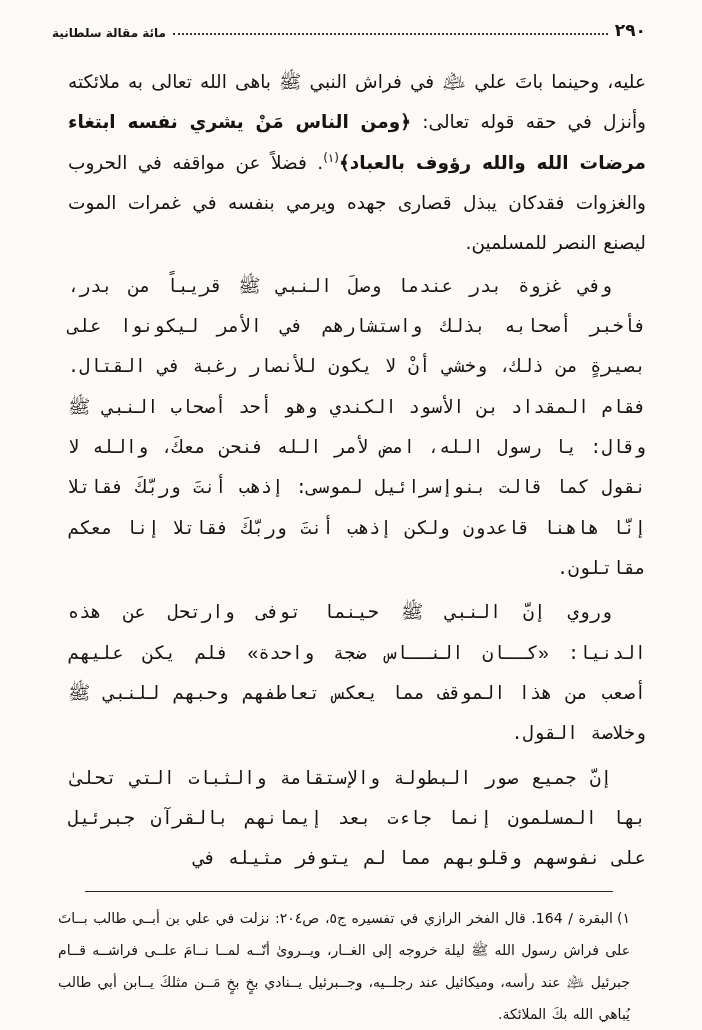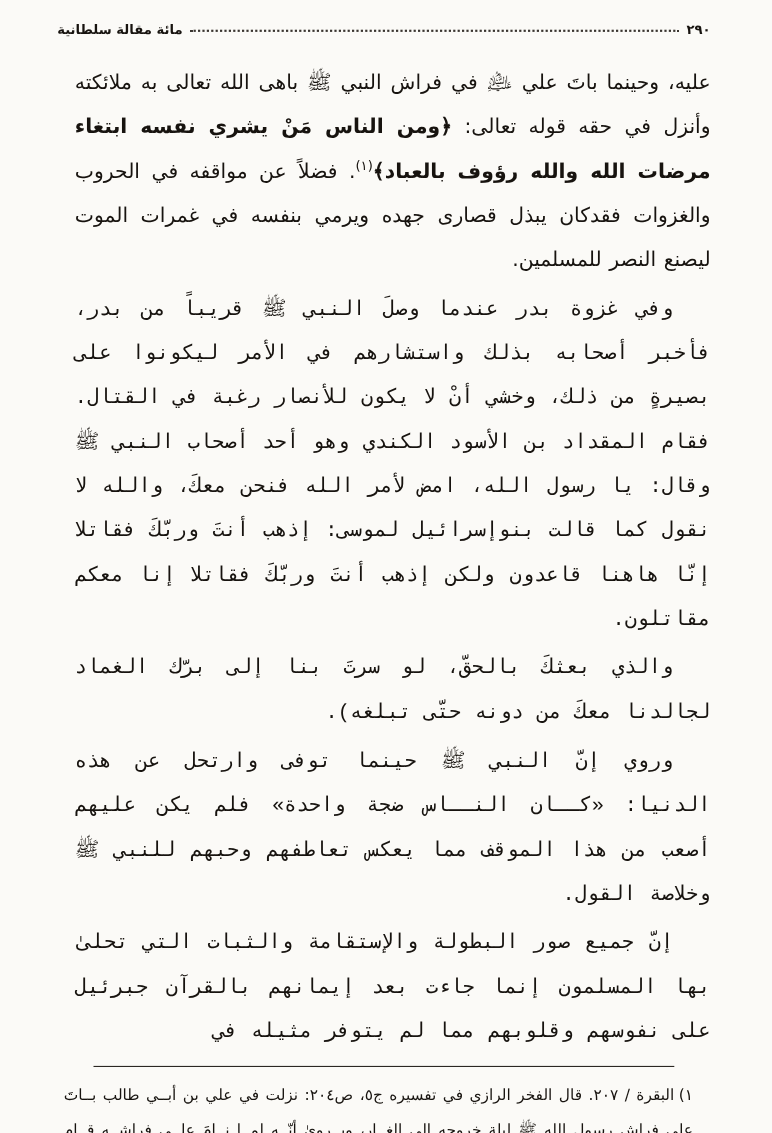--- a/index.html
+++ b/index.html
@@ -21,21 +21,21 @@
     flex-direction: column;
   }
   
   .header {
     display: flex;
     align-items: flex-end;
     font-weight: bold;
     margin-bottom: 22px;
   }
   .page-number {
-    font-size: 12px;
+    font-size: 17px;
     letter-spacing: 1px;
     white-space: nowrap;
   }
   .leader {
     flex: 1;
     border-bottom: 2px dotted #3a3530;
     margin: 0 7px 5px 7px;
     height: 1px;
   }
   .book-title {
@@ -83,27 +83,26 @@
     <span class="page-number">٢٩٠</span>
     <span class="leader"></span>
     <span class="book-title">مائة مقالة سلطانية</span>
   </div>
 
   <div class="content">
     <p class="para"><span>عليه، وحينما باتَ علي ﵇ في فراش النبي ﷺ باهى الله تعالى به ملائكته وأنزل في حقه قوله تعالى: </span><span class="verse">﴿ومن الناس مَنْ يشري نفسه ابتغاء مرضات الله والله رؤوف بالعباد﴾</span><span class="fnref">(١)</span><span>. فضلاً عن مواقفه في الحروب والغزوات فقدكان يبذل قصارى جهده ويرمي بنفسه في غمرات الموت ليصنع النصر للمسلمين.</span></p>
 
     <p class="para indent">وفي غزوة بدر عندما وصلَ النبي ﷺ قريباً من بدر، فأخبر أصحابه بذلك واستشارهم في الأمر ليكونوا على بصيرةٍ من ذلك، وخشي أنْ لا يكون للأنصار رغبة في القتال. فقام المقداد بن الأسود الكندي وهو أحد أصحاب النبي ﷺ وقال: يا رسول الله، امض لأمر الله فنحن معكَ، والله لا نقول كما قالت بنوإسرائيل لموسى: إذهب أنتَ وربّكَ فقاتلا إنّا هاهنا قاعدون ولكن إذهب أنتَ وربّكَ فقاتلا إنا معكم مقاتلون.</p>
 
-    <p class="para indent">والذي بعثكَ بالحقّ، لو سرتَ بنا إلى برّك الغماد لجالدنا معكَ من دونه حتّى تبلغه).</p>
 
     <p class="para indent">وروي إنّ النبي ﷺ حينما توفى وارتحل عن هذه الدنيا: «كــان النــاس ضجة واحدة» فلم يكن عليهم أصعب من هذا الموقف مما يعكس تعاطفهم وحبهم للنبي ﷺ وخلاصة القول.</p>
 
     <p class="para indent">إنّ جميع صور البطولة والإستقامة والثبات التي تحلىٰ بها المسلمون إنما جاءت بعد إيمانهم بالقرآن جبرئيل على نفوسهم وقلوبهم مما لم يتوفر مثيله في</p>
   </div>
 
   <div>
     <hr class="footnote-rule">
     <div class="footnote">
-      <span class="footnote-marker">١)</span><span>البقرة / ٢٠٧. قال الفخر الرازي في تفسيره ج٥، ص٢٠٤: نزلت في علي بن أبــي طالب بــاتَ على فراش رسول الله ﷺ ليلة خروجه إلى الغــار، ويــروىٰ أنّــه لمــا نــامَ علــى فراشــه قــام جبرئيل ﵇ عند رأسه، وميكائيل عند رجلــيه، وجــبرئيل يــنادي بخٍ بخٍ مَــن مثلكَ يــابن أبي طالب يُباهي الله بكَ الملائكة.</span>
+      <span class="footnote-marker">١)</span><span>البقرة / 164. قال الفخر الرازي في تفسيره ج٥، ص٢٠٤: نزلت في علي بن أبــي طالب بــاتَ على فراش رسول الله ﷺ ليلة خروجه إلى الغــار، ويــروىٰ أنّــه لمــا نــامَ علــى فراشــه قــام جبرئيل ﵇ عند رأسه، وميكائيل عند رجلــيه، وجــبرئيل يــنادي بخٍ بخٍ مَــن مثلكَ يــابن أبي طالب يُباهي الله بكَ الملائكة.</span>
     </div>
   </div>
 
 </div>
 
 </body></html>

